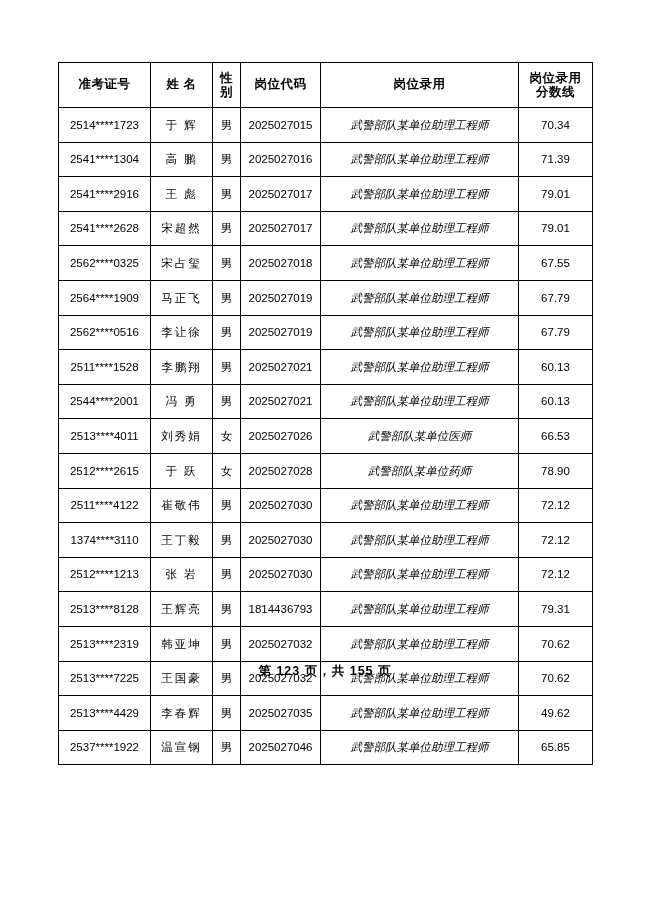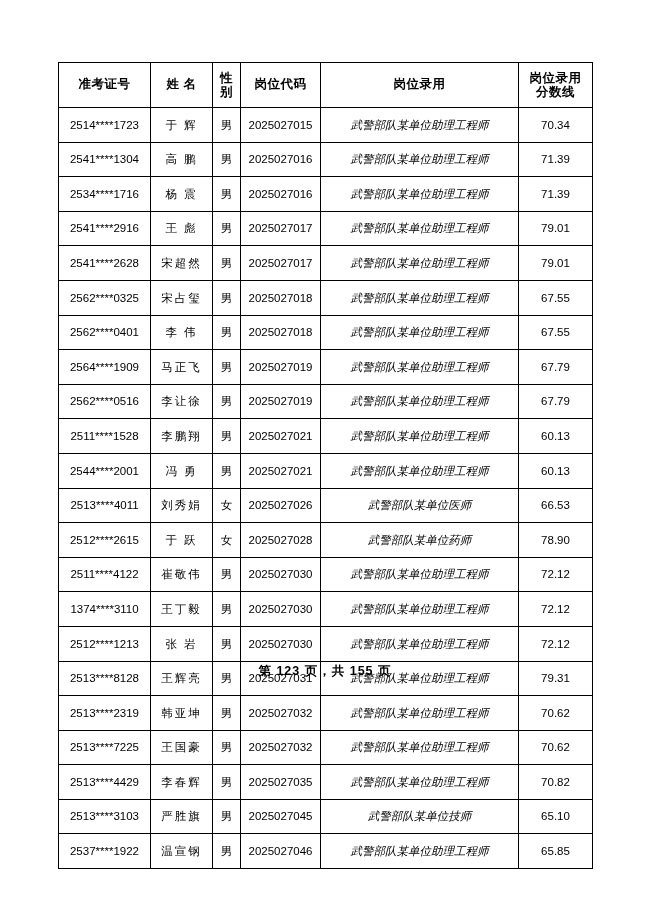--- a/index.html
+++ b/index.html
@@ -114,54 +114,38 @@
         </tr>
         <tr>
           <td class="cell-id">2541****1304</td>
           <td class="cell-name">高  鹏</td>
           <td class="cell-sex">男</td>
           <td class="cell-code">2025027016</td>
           <td class="cell-post">武警部队某单位助理工程师</td>
           <td class="cell-score">71.39</td>
         </tr>
         <tr>
-          <td class="cell-id">2534****1716</td>
-          <td class="cell-name">杨  震</td>
-          <td class="cell-sex">男</td>
-          <td class="cell-code">2025027016</td>
-          <td class="cell-post">武警部队某单位助理工程师</td>
-          <td class="cell-score">71.39</td>
-        </tr>
-        <tr>
           <td class="cell-id">2541****2916</td>
           <td class="cell-name">王  彪</td>
           <td class="cell-sex">男</td>
           <td class="cell-code">2025027017</td>
           <td class="cell-post">武警部队某单位助理工程师</td>
           <td class="cell-score">79.01</td>
         </tr>
         <tr>
           <td class="cell-id">2541****2628</td>
           <td class="cell-name">宋超然</td>
           <td class="cell-sex">男</td>
           <td class="cell-code">2025027017</td>
           <td class="cell-post">武警部队某单位助理工程师</td>
           <td class="cell-score">79.01</td>
         </tr>
         <tr>
           <td class="cell-id">2562****0325</td>
           <td class="cell-name">宋占玺</td>
-          <td class="cell-sex">男</td>
-          <td class="cell-code">2025027018</td>
-          <td class="cell-post">武警部队某单位助理工程师</td>
-          <td class="cell-score">67.55</td>
-        </tr>
-        <tr>
-          <td class="cell-id">2562****0401</td>
-          <td class="cell-name">李  伟</td>
           <td class="cell-sex">男</td>
           <td class="cell-code">2025027018</td>
           <td class="cell-post">武警部队某单位助理工程师</td>
           <td class="cell-score">67.55</td>
         </tr>
         <tr>
           <td class="cell-id">2564****1909</td>
           <td class="cell-name">马正飞</td>
           <td class="cell-sex">男</td>
           <td class="cell-code">2025027019</td>
@@ -229,21 +213,21 @@
           <td class="cell-name">张  岩</td>
           <td class="cell-sex">男</td>
           <td class="cell-code">2025027030</td>
           <td class="cell-post">武警部队某单位助理工程师</td>
           <td class="cell-score">72.12</td>
         </tr>
         <tr>
           <td class="cell-id">2513****8128</td>
           <td class="cell-name">王辉亮</td>
           <td class="cell-sex">男</td>
-          <td class="cell-code">2025027031</td>
+          <td class="cell-code">1814436793</td>
           <td class="cell-post">武警部队某单位助理工程师</td>
           <td class="cell-score">79.31</td>
         </tr>
         <tr>
           <td class="cell-id">2513****2319</td>
           <td class="cell-name">韩亚坤</td>
           <td class="cell-sex">男</td>
           <td class="cell-code">2025027032</td>
           <td class="cell-post">武警部队某单位助理工程师</td>
           <td class="cell-score">70.62</td>
@@ -255,29 +239,21 @@
           <td class="cell-code">2025027032</td>
           <td class="cell-post">武警部队某单位助理工程师</td>
           <td class="cell-score">70.62</td>
         </tr>
         <tr>
           <td class="cell-id">2513****4429</td>
           <td class="cell-name">李春辉</td>
           <td class="cell-sex">男</td>
           <td class="cell-code">2025027035</td>
           <td class="cell-post">武警部队某单位助理工程师</td>
-          <td class="cell-score">70.82</td>
-        </tr>
-        <tr>
-          <td class="cell-id">2513****3103</td>
-          <td class="cell-name">严胜旗</td>
-          <td class="cell-sex">男</td>
-          <td class="cell-code">2025027045</td>
-          <td class="cell-post">武警部队某单位技师</td>
-          <td class="cell-score">65.10</td>
+          <td class="cell-score">49.62</td>
         </tr>
         <tr>
           <td class="cell-id">2537****1922</td>
           <td class="cell-name">温宣钢</td>
           <td class="cell-sex">男</td>
           <td class="cell-code">2025027046</td>
           <td class="cell-post">武警部队某单位助理工程师</td>
           <td class="cell-score">65.85</td>
         </tr>
       </tbody>

